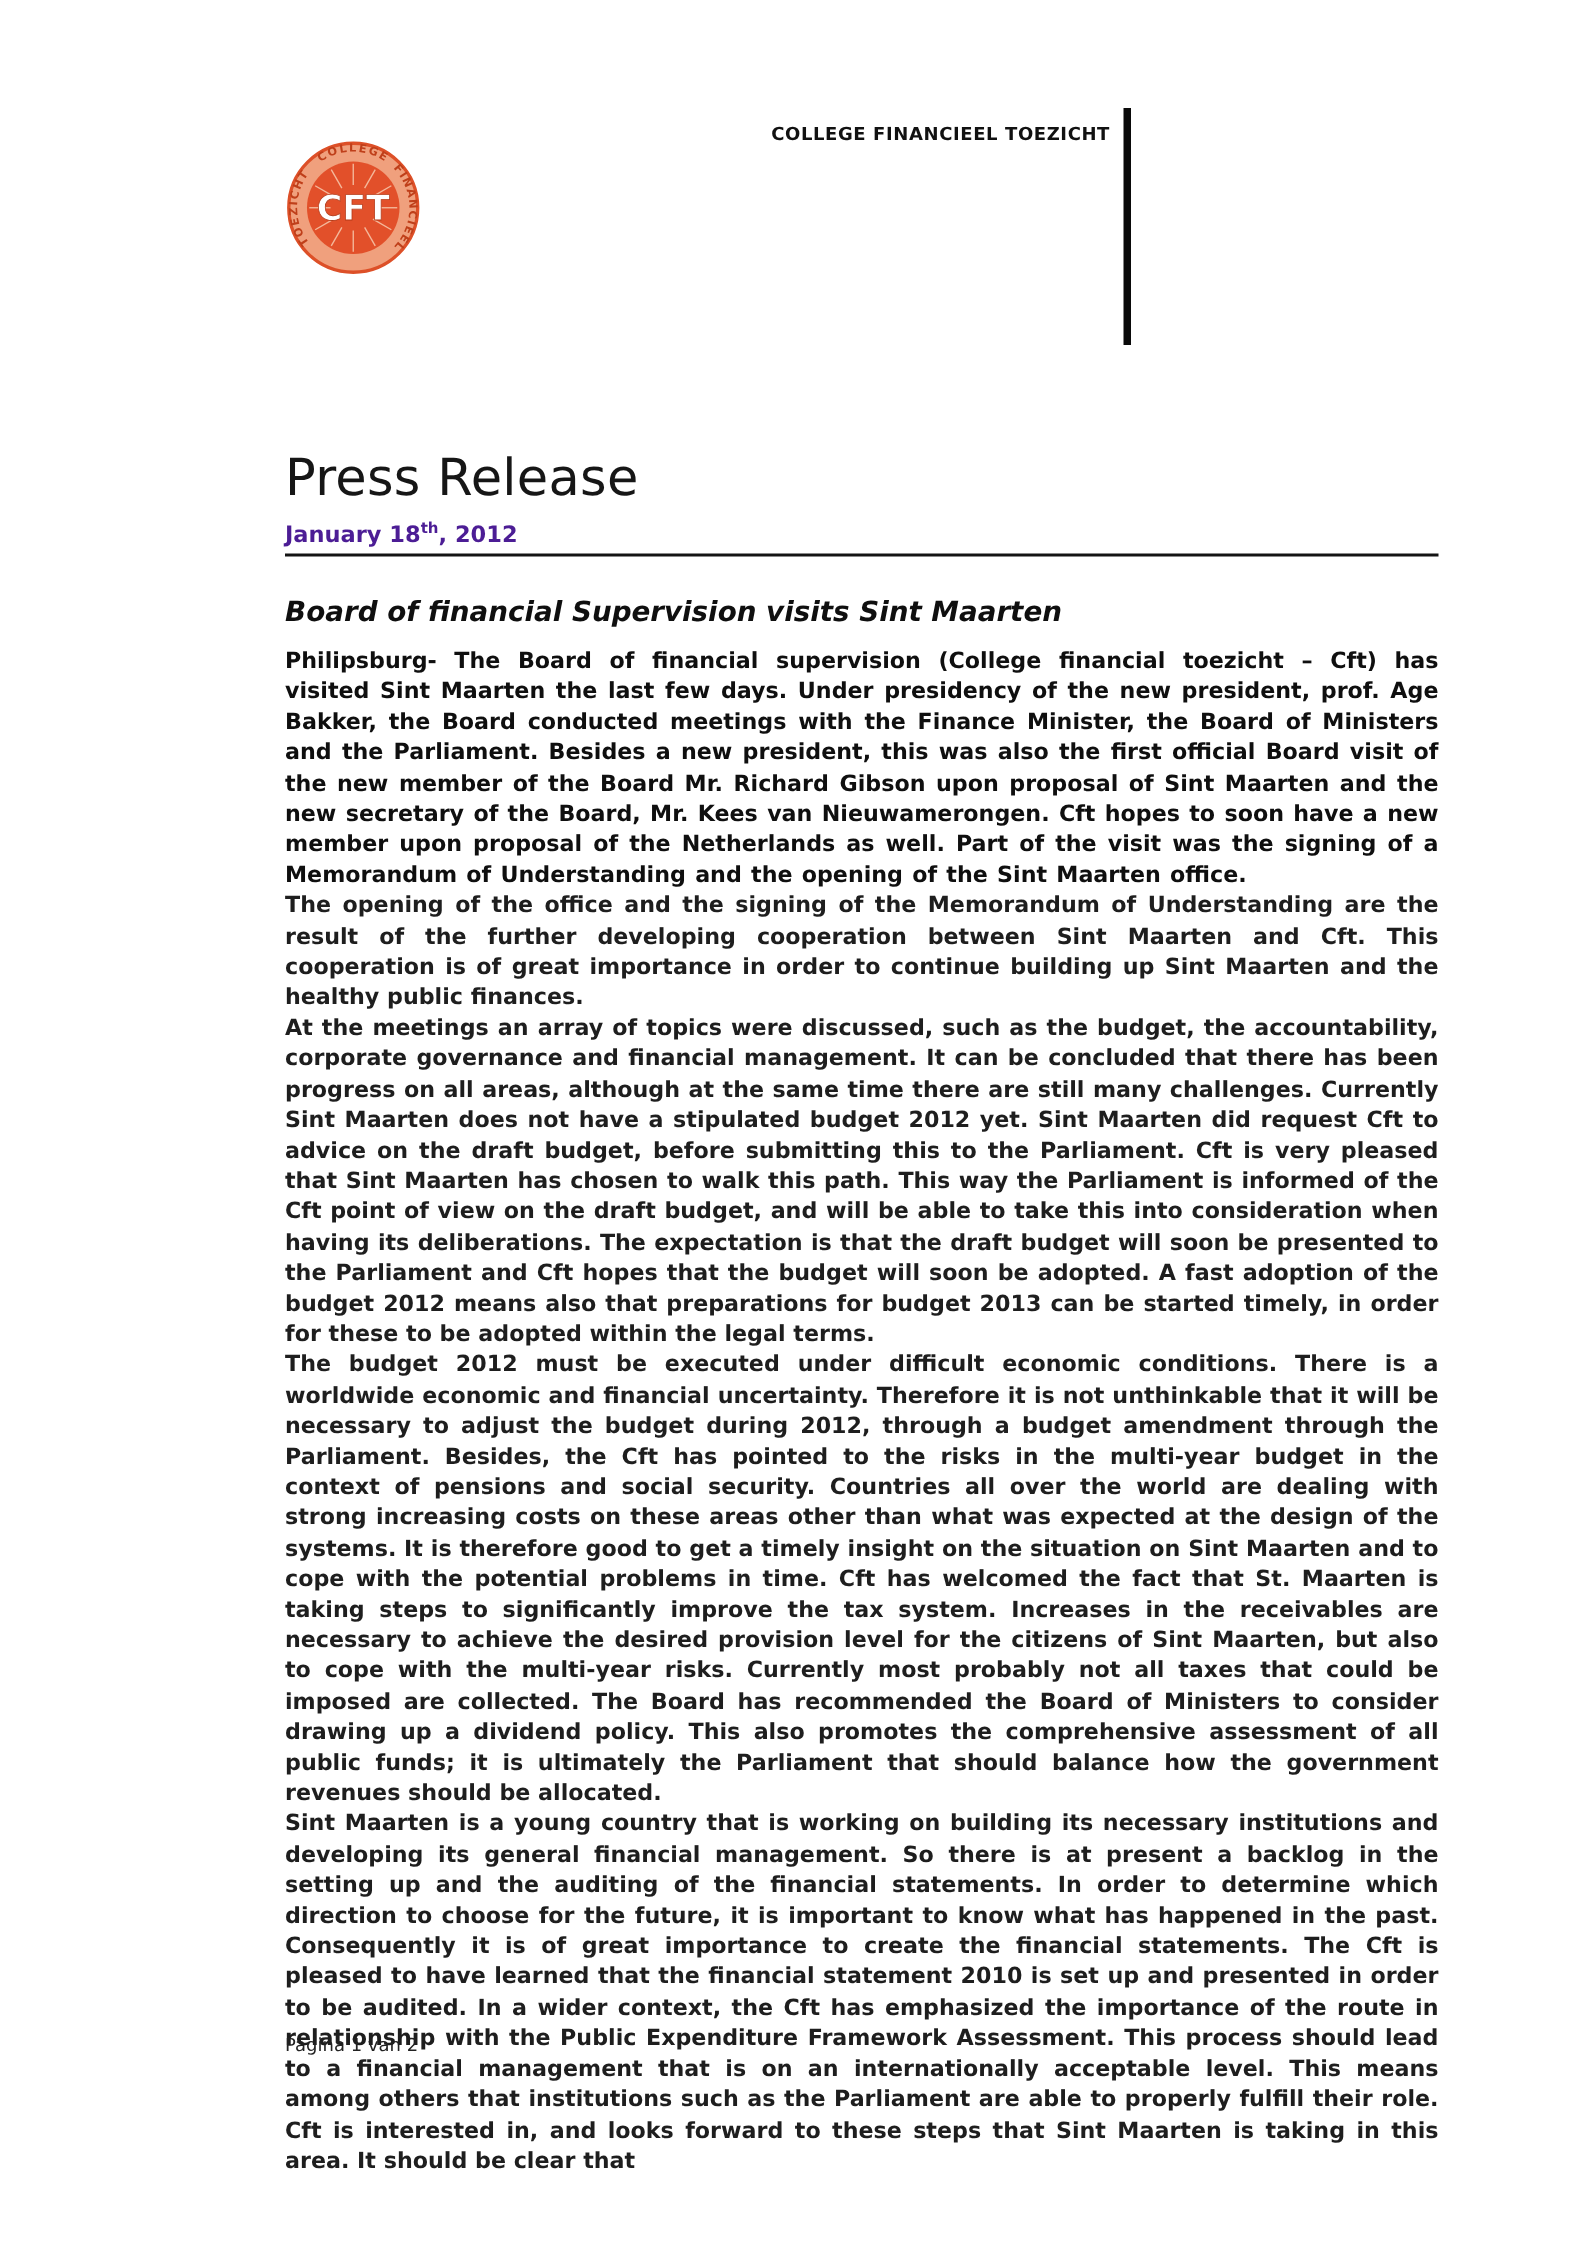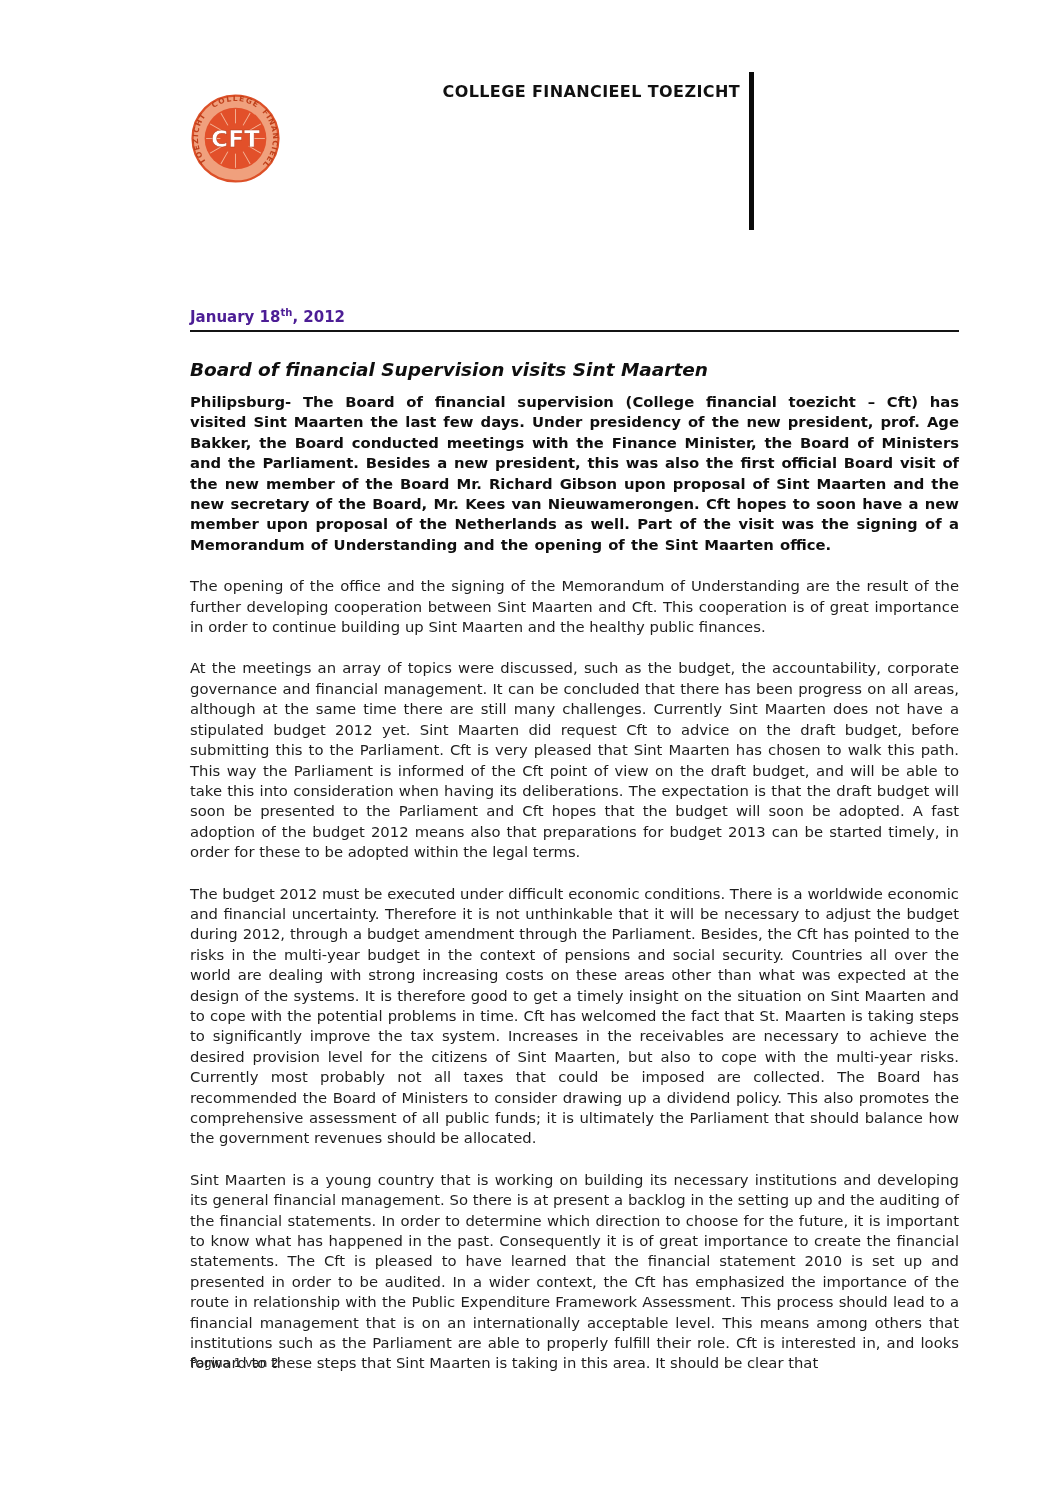--- a/index.html
+++ b/index.html
@@ -20,21 +20,21 @@
     position: absolute;
     left: 191px; top: 94px;
     width: 89px; height: 89px;
   }
   .org-name {
     position: absolute;
     top: 82px;
     left: 300px;
     width: 440px;
     text-align: right;
-    font-size: 16px;
+    font-size: 12px;
     font-weight: bold;
     letter-spacing: 0.4px;
     color: #111;
   }
   .vbar {
     position: absolute;
     left: 749px; top: 72px;
     width: 5px; height: 158px;
     background: #0a0a0a;
   }
@@ -74,25 +74,25 @@
     width: 100%;
   }
   .headline {
     margin-top: 27px;
     font-size: 18.5px;
     font-weight: bold;
     color: #0f0f0f;
     font-style: italic;
   }
   .para {
-    margin-top: 21px;
     font-size: 14.8px;
     line-height: 20.4px;
     text-align: justify;
     color: #1e1e1e;
+    font-weight: bold;
   }
   .para.lead {
     margin-top: 12px;
     font-weight: bold;
     color: #0f0f0f;
     word-spacing: 1px;
   }
 
   
   .page-footer {
@@ -143,20 +143,21 @@
       </text>
     </svg>
 
     <div class="org-name">COLLEGE FINANCIEEL TOEZICHT</div>
 
     <div class="vbar"></div>
 
   </header>
 
   <main class="doc">
+    <h1 class="doc-title">Press Release</h1>
 
     <div class="doc-date"><span>January 18</span><sup>th</sup><span>, 2012</span></div>
 
     <hr class="rule">
 
     <h2 class="headline">Board of financial Supervision visits Sint Maarten</h2>
 
     <p class="para lead">Philipsburg- The Board of financial supervision (College financial toezicht – Cft) has visited Sint Maarten the last few days. Under presidency of the new president, prof. Age Bakker, the Board conducted meetings with the Finance Minister, the Board of Ministers and the Parliament. Besides a new president, this was also the first official Board visit of the new member of the Board Mr. Richard Gibson upon proposal of Sint Maarten and the new secretary of the Board, Mr. Kees van Nieuwamerongen. Cft hopes to soon have a new member upon proposal of the Netherlands as well. Part of the visit was the signing of a Memorandum of Understanding and the opening of the Sint Maarten office.</p>
     <p class="para">The opening of the office and the signing of the Memorandum of Understanding are the result of the further developing cooperation between Sint Maarten and Cft. This cooperation is of great importance in order to continue building up Sint Maarten and the healthy public finances.</p>
     <p class="para">At the meetings an array of topics were discussed, such as the budget, the accountability, corporate governance and financial management. It can be concluded that there has been progress on all areas, although at the same time there are still many challenges. Currently Sint Maarten does not have a stipulated budget 2012 yet. Sint Maarten did request Cft to advice on the draft budget, before submitting this to the Parliament. Cft is very pleased that Sint Maarten has chosen to walk this path. This way the Parliament is informed of the Cft point of view on the draft budget, and will be able to take this into consideration when having its deliberations. The expectation is that the draft budget will soon be presented to the Parliament and Cft hopes that the budget will soon be adopted. A fast adoption of the budget 2012 means also that preparations for budget 2013 can be started timely, in order for these to be adopted within the legal terms.</p>

